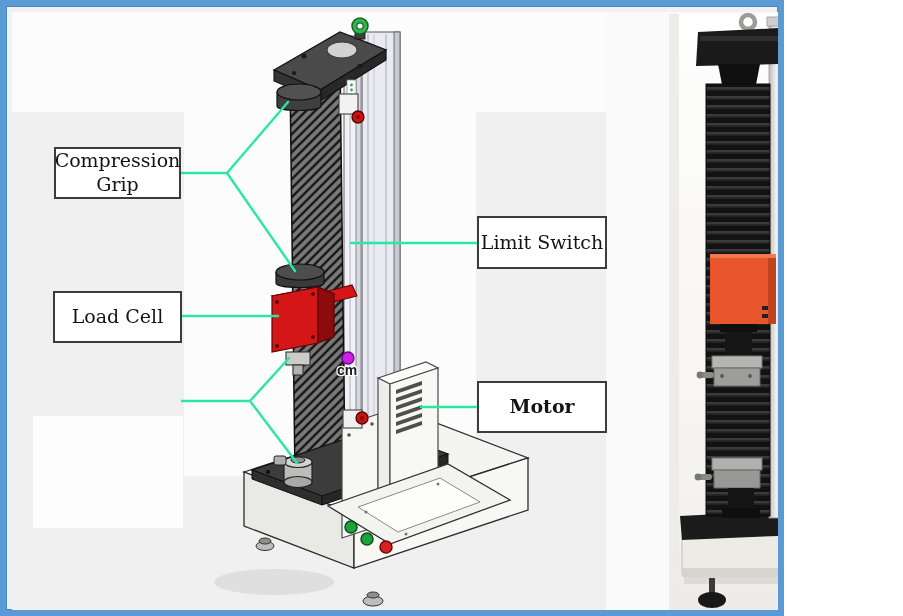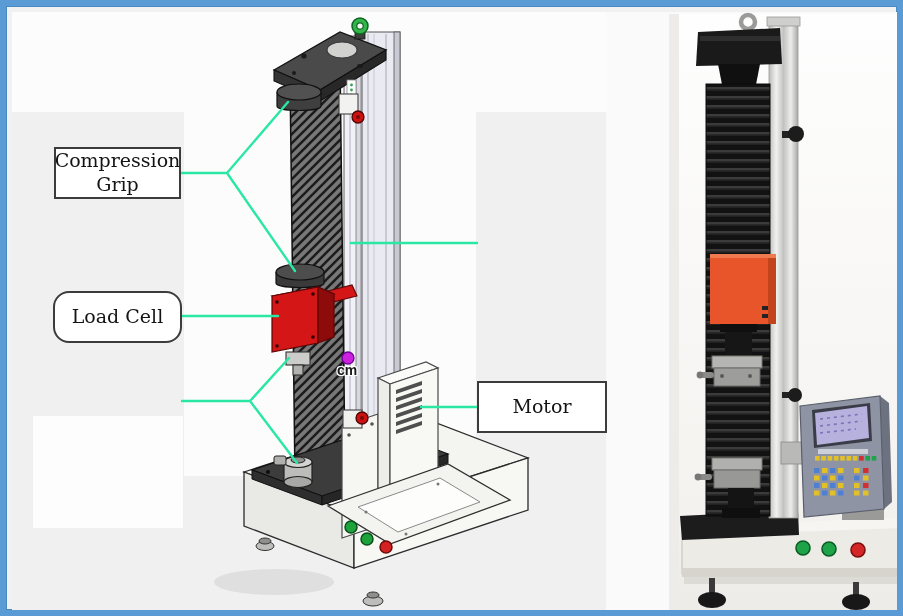--- a/index.html
+++ b/index.html
@@ -1,18 +1,18 @@
 <!DOCTYPE html>
 <html><head>
 <meta charset="utf-8">
 <style>
   html,body{margin:0;padding:0;background:#ffffff;}
   .frame{
     position:relative;
-    width:903px;height:616px;
+    width:784px;height:616px;
     box-sizing:border-box;
     border:6px solid #5b9bd5;
     box-shadow:inset 0 0 0 1px #4a8ac2;
     background:#f1f1f1;
     overflow:hidden;
     font-family:"DejaVu Serif", serif;
   }
   .layer{position:absolute;left:0;top:0;}
   .label-box{
     position:absolute;
@@ -337,25 +337,28 @@
             <rect x="857" y="484.5" width="5.5" height="5" fill="#e2c028"></rect>
         </g>
       </g>
     </g>
   </svg>
 
   <div class="label-box" style="left:48px;top:141px;width:127px;height:52px;">
     <span>Compression Grip</span>
   </div>
 
-  <div class="label-box" style="left:47px;top:285px;width:129px;height:52px;border-radius:16px;">
+  <div class="label-box" style="left:47px;top:285px;width:129px;height:52px;">
     <span>Load Cell</span>
   </div>
 
 
-
-  <div class="label-box" style="left:471px;top:375px;width:130px;height:52px;">
+  <div class="label-box" style="left:471px;top:210px;width:130px;height:53px;">
+    <span>Limit Switch</span>
+  </div>
+
+  <div class="label-box" style="left:471px;top:375px;width:130px;height:52px;font-weight:bold;">
     <span>Motor</span>
   </div>
 
   <span class="cm-marker" style="left:331px;top:356px;">cm</span>
 
 </div>
 
 </body></html>

